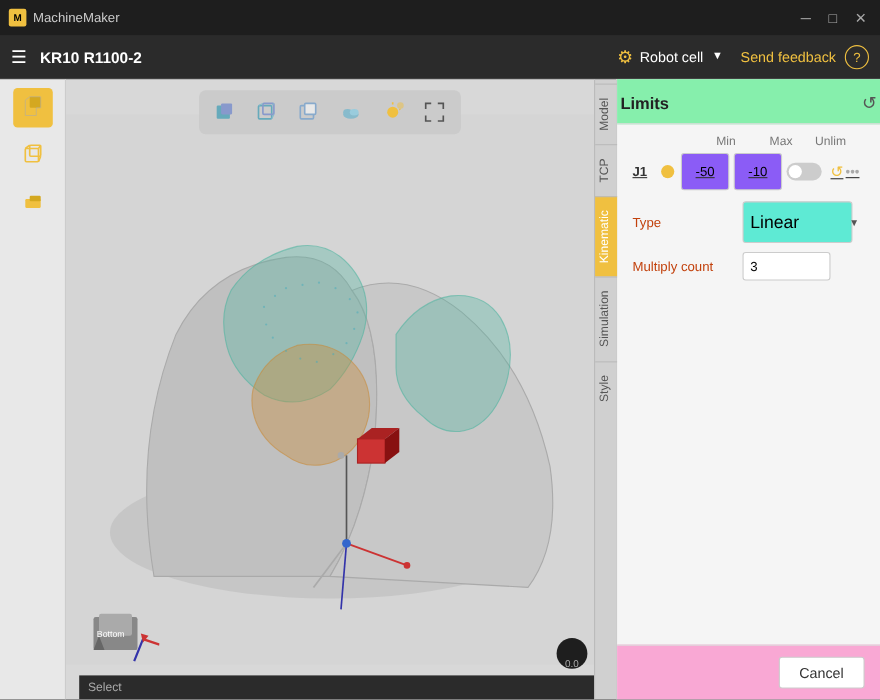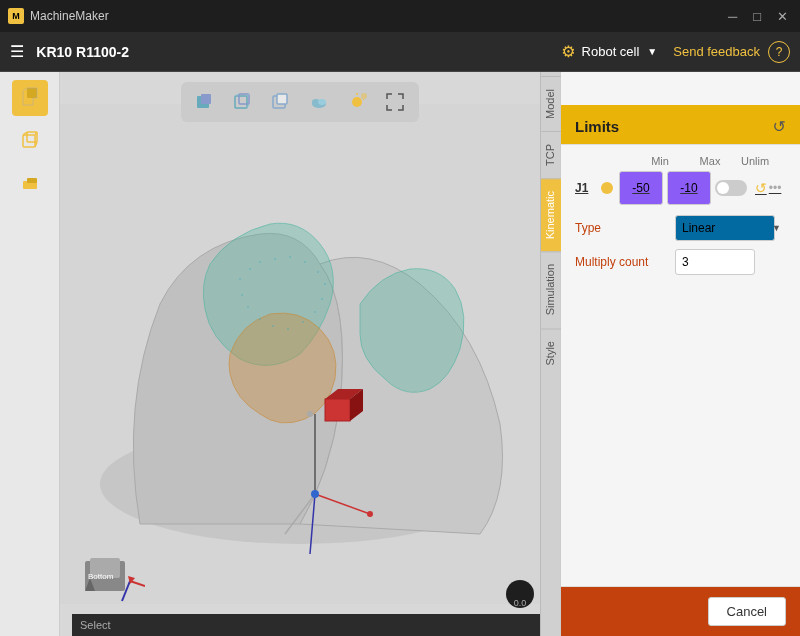--- a/index.html
+++ b/index.html
@@ -96,23 +96,22 @@
     }
     .vtab-active { background: #f0c040; color: #fff; }
 
     
     #right-panel {
       width: 240px; background: #f5f5f5; display: flex; flex-direction: column;
       border-left: 1px solid #ccc;
     }
     #panel-header {
       display: flex; align-items: center; justify-content: space-between;
-      padding: 12px 14px 8px; background: #eab308;
+      padding: 12px 3px 8px; background: #86efac;
       border-bottom: 1px solid #ddd;
-      margin-top: 33px;
     }
     #panel-title { font-size: 15px; font-weight: 600; color: #222; }
     #reset-btn { background: none; border: none; cursor: pointer; color: #555; font-size: 16px; }
 
     #panel-body { padding: 10px 14px; flex: 1; overflow-y: auto; }
 
     
     #limits-header { display: flex; gap: 0; margin-bottom: 4px; align-items: center; }
     .lh-spacer { width: 60px; }
     .lh-col { width: 50px; font-size: 11px; color: #777; text-align: center; }
@@ -132,37 +131,37 @@
     }
     #j1-spin { color: #f0c040; font-size: 14px; margin-left: 4px; cursor: pointer; }
     #j1-more { color: #aaa; font-size: 12px; margin-left: 2px; cursor: pointer; }
 
     .field-row { display: flex; align-items: center; margin-bottom: 8px; }
     .field-label { width: 100px; font-size: 12px; color: #c2410c; }
     .field-control { flex: 1; }
 
     .select-wrap { position: relative; display: inline-block; }
     .field-select {
-      height: 26px; border: 1px solid #ccc; border-radius: 3px; background: #0369a1;
-      font-size: 12px; padding: 0 20px 0 6px; appearance: none; cursor: pointer;
+      height: 38px; border: 1px solid #ccc; border-radius: 3px; background: #5eead4;
+      font-size: 16px; padding: 0 20px 0 6px; appearance: none; cursor: pointer;
       width: 100px;
     }
     .select-arrow {
       position: absolute; right: 5px; top: 50%; transform: translateY(-50%);
       font-size: 9px; color: #555; pointer-events: none;
     }
     .field-input {
       height: 26px; border: 1px solid #ccc; border-radius: 3px; background: #fff;
       font-size: 12px; padding: 0 6px; width: 80px;
     }
 
     
     #panel-footer {
       display: flex; justify-content: flex-end; gap: 8px;
-      padding: 10px 14px; border-top: 1px solid #ddd; background: #c2410c;
+      padding: 10px 14px; border-top: 1px solid #ddd; background: #f9a8d4;
     }
     #cancel-btn {
       padding: 6px 18px; border: 1px solid #ccc; border-radius: 3px;
       background: #fff; cursor: pointer; font-size: 13px; color: #333;
     }
     #apply-btn {
       padding: 6px 18px; border: none; border-radius: 3px;
       background: #f0c040; cursor: pointer; font-size: 13px; color: #fff;
       font-weight: 600;
     }

